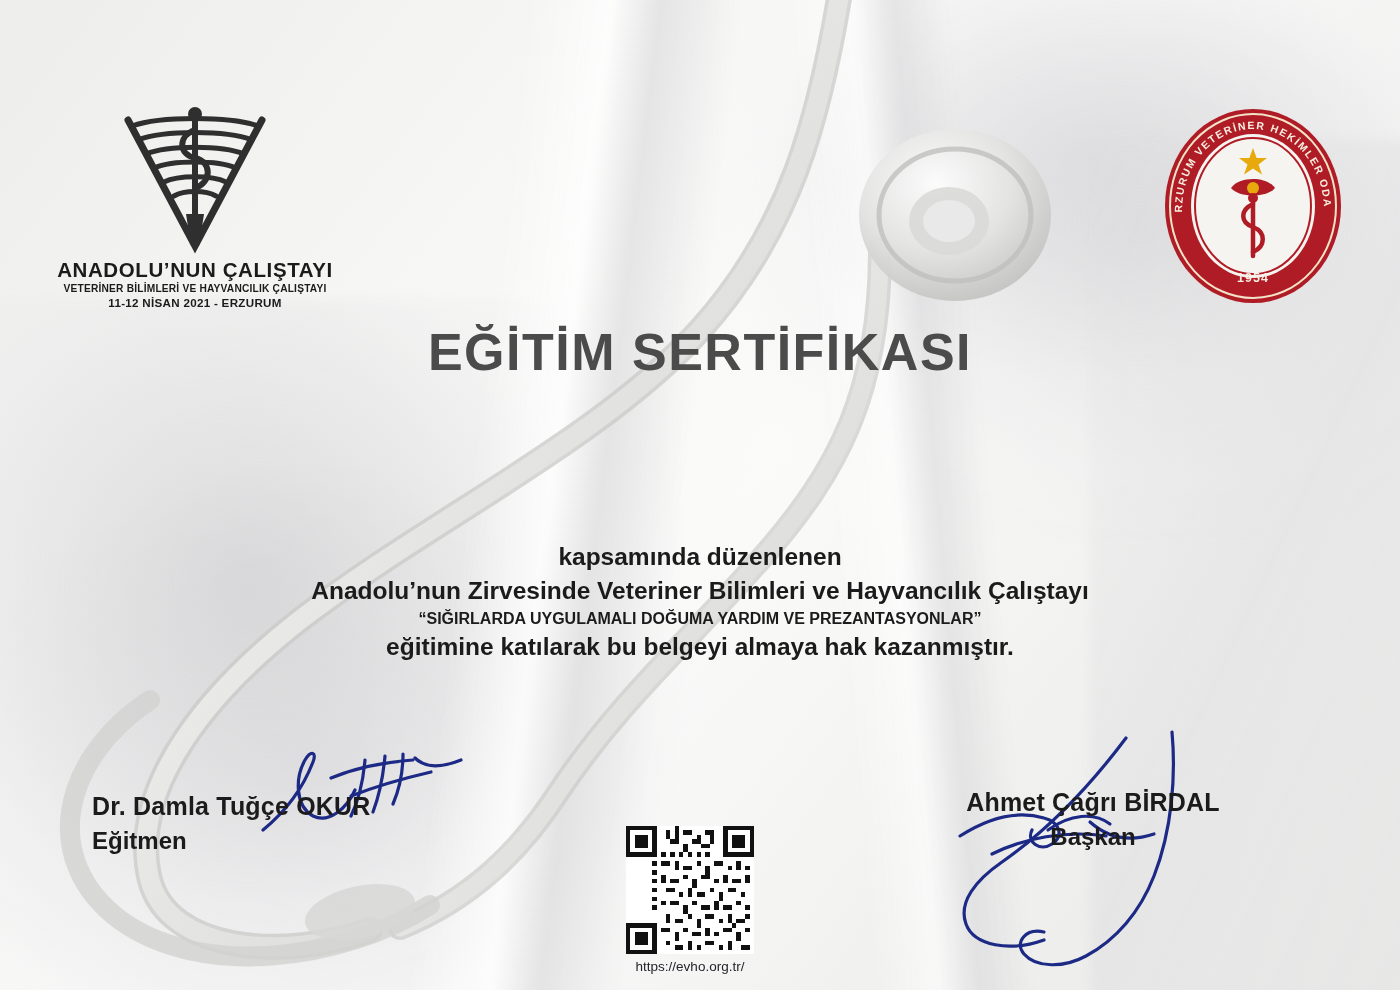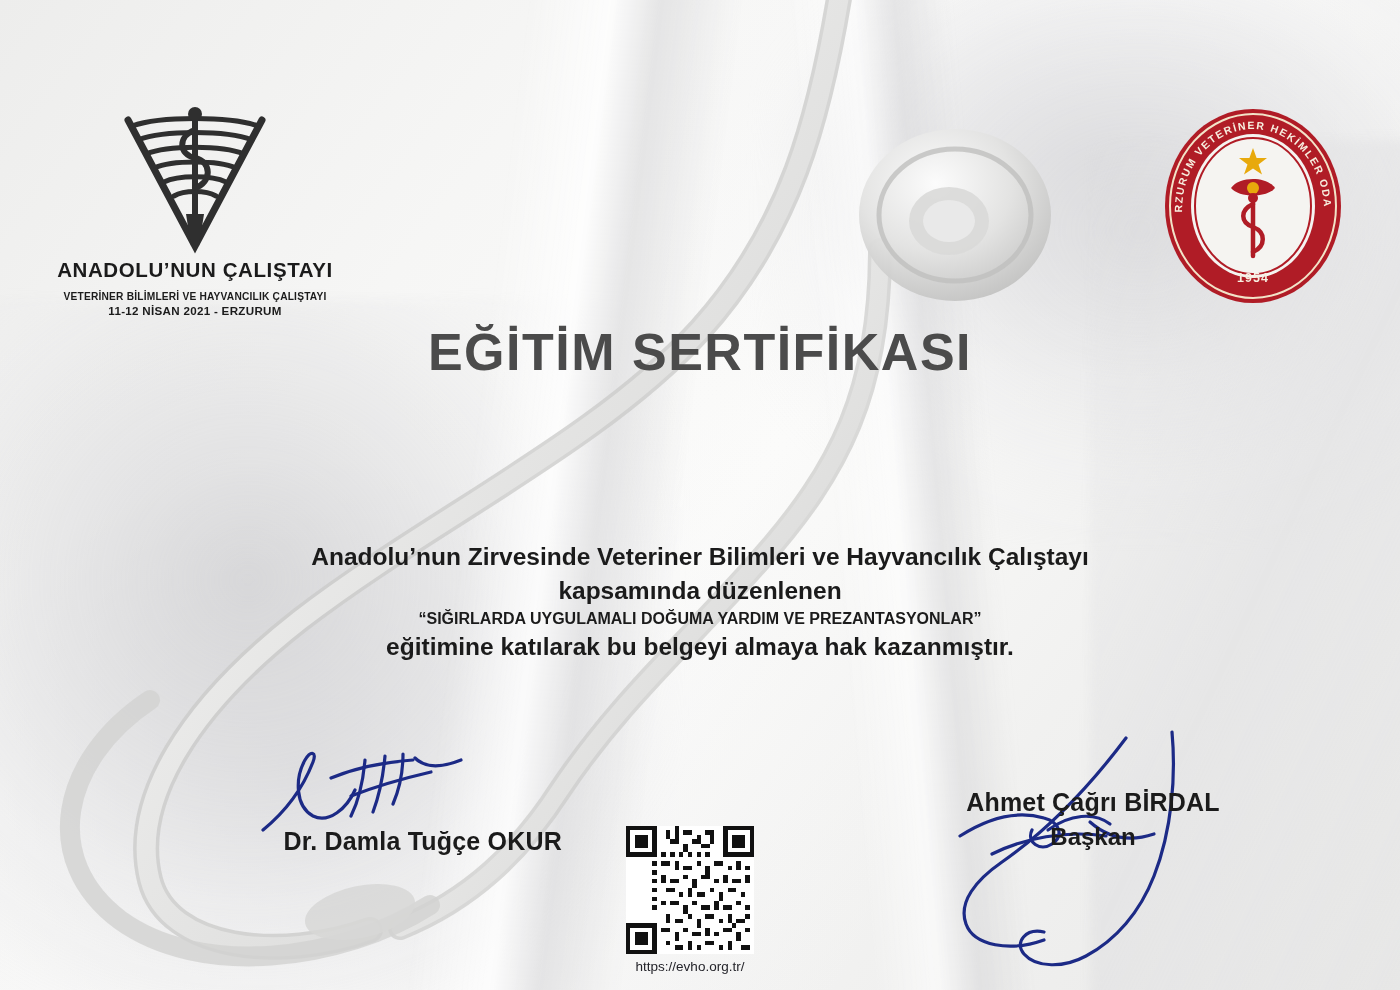--- a/index.html
+++ b/index.html
@@ -81,21 +81,21 @@
     letter-spacing: 0.6px;
     color: #1b1b1b;
     margin-top: 2px;
     white-space: nowrap;
   }
   .event-logo .l2 {
     font-size: 10.2px;
     font-weight: bold;
     letter-spacing: 0.2px;
     color: #1b1b1b;
-    margin-top: 9px;
+    margin-top: 1px;
     white-space: nowrap;
   }
   .event-logo .l3 {
     font-size: 11.6px;
     font-weight: bold;
     letter-spacing: 0.3px;
     color: #1b1b1b;
     margin-top: 2px;
     white-space: nowrap;
   }
@@ -142,23 +142,23 @@
   }
   .body-text .line-course {
     font-size: 16px;
     font-weight: bold;
   }
 
   
   .sig-left {
     position: absolute;
     left: 92px;
-    top: 827px;
+    top: 792px;
     width: 470px;
-    text-align: right;
+    text-align: left;
     color: #1b1b1b;
   }
   .sig-right {
     position: absolute;
     right: 72px;
     top: 788px;
     width: 470px;
     text-align: center;
     color: #1b1b1b;
   }
@@ -306,22 +306,22 @@
       <path d="M95 92 L 95 150"></path>
       <path d="M95 98 C 82 104, 82 116, 95 121 C 108 126, 108 140, 95 146"></path>
     </g>
     <circle cx="95" cy="92" r="5" fill="#b01c26"></circle>
     <text x="95" y="176" text-anchor="middle" font-family="Liberation Sans, sans-serif" font-size="12.5" font-weight="bold" fill="#f7efe0" letter-spacing="1">1954</text>
   </svg>
 
   <div class="cert-title">EĞİTİM SERTİFİKASI</div>
 
   <div class="body-text">
+    <div>kapsamında düzenlenen</div>
     <div>Anadolu’nun Zirvesinde Veteriner Bilimleri ve Hayvancılık Çalıştayı</div>
-    <div>kapsamında düzenlenen</div>
     <div class="line-course">“SIĞIRLARDA UYGULAMALI DOĞUMA YARDIM VE PREZANTASYONLAR”</div>
     <div>eğitimine katılarak bu belgeyi almaya hak kazanmıştır.</div>
   </div>
 
   <svg class="scribble-left" viewBox="0 0 220 100">
     <g fill="none" stroke="#1c2a86" stroke-width="3.2" stroke-linecap="round" stroke-linejoin="round">
       <path d="M8 92 C 30 74, 48 50, 58 24 C 62 14, 56 12, 50 22 C 40 40, 40 68, 58 78 C 74 86, 92 70, 100 52"></path>
       <path d="M76 40 C 100 30, 130 24, 158 22"></path>
       <path d="M96 58 C 122 48, 150 40, 176 34"></path>
       <path d="M110 22 C 108 44, 104 62, 96 78"></path>
@@ -337,20 +337,21 @@
       <path d="M232 6 C 236 50, 232 104, 214 150 C 200 186, 176 214, 146 230 C 124 242, 96 242, 84 228 C 74 216, 86 202, 104 206"></path>
       <path d="M20 110 C 48 92, 76 84, 104 92 C 120 96, 124 110, 112 118 C 100 126, 86 116, 92 104"></path>
       <path d="M108 104 C 130 88, 154 86, 170 98"></path>
       <path d="M52 128 C 84 112, 126 104, 166 110"></path>
       <path d="M150 96 C 168 112, 190 116, 214 108"></path>
     </g>
   </svg>
 
   <div class="sig-left">
     <div class="sig-name">Dr. Damla Tuğçe OKUR</div>
+    <div class="sig-role">Eğitmen</div>
   </div>
 
   <div class="sig-right">
     <div class="sig-name">Ahmet Çağrı BİRDAL</div>
     <div class="sig-role">Başkan</div>
   </div>
 
   <div class="qr-block">
     <svg class="qr-code" viewBox="0 0 29 29" shape-rendering="crispEdges">
       <rect width="29" height="29" fill="#ffffff"></rect>

